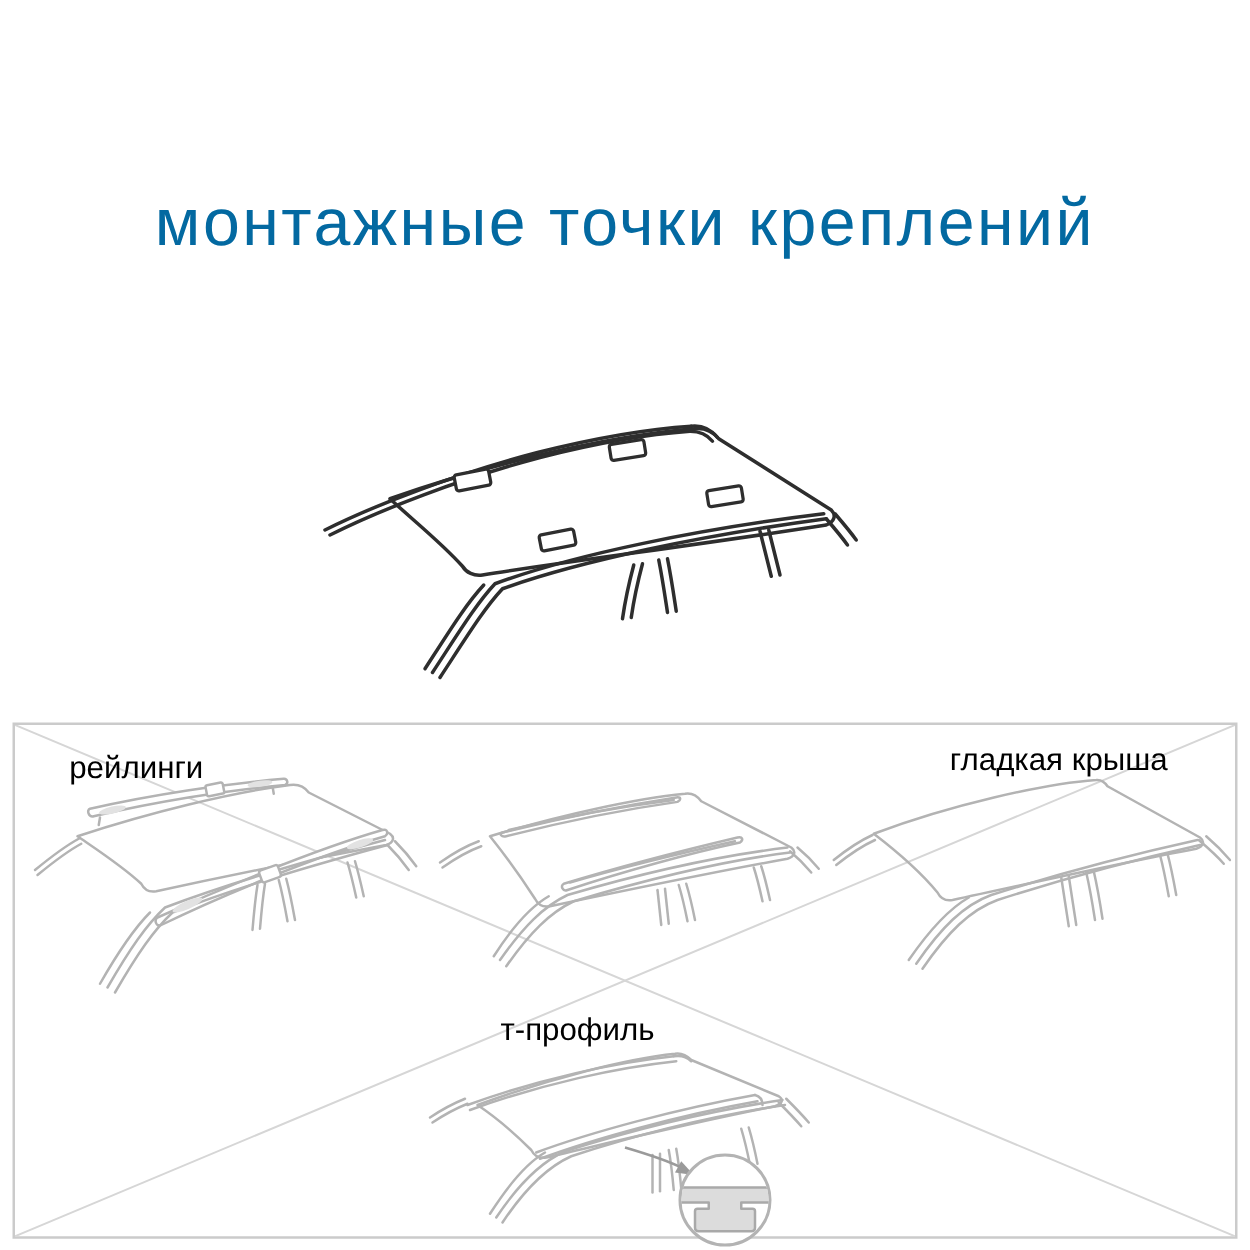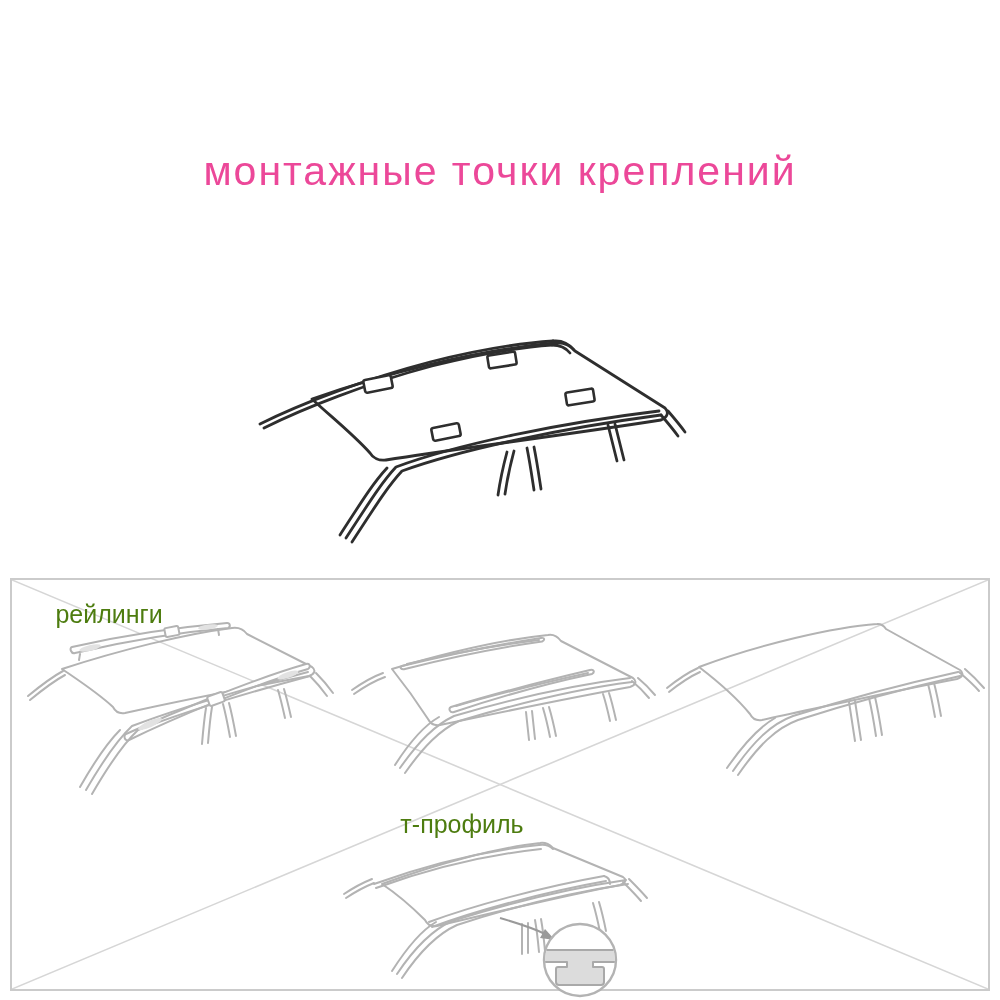--- a/index.html
+++ b/index.html
@@ -1,24 +1,24 @@
 <!DOCTYPE html>
 <html><head>
 <meta charset="utf-8">
 <style>
   html,body{margin:0;padding:0;background:#ffffff;}
   .page{position:relative;width:1000px;height:1000px;background:#ffffff;overflow:hidden;
         font-family:"Liberation Sans", sans-serif;}
   .title{position:absolute;left:0;top:148px;width:1000px;text-align:center;
-         font-size:41px;font-weight:400;letter-spacing:2px;color:#ec4899;white-space:nowrap;}
+         font-size:53px;font-weight:400;letter-spacing:2px;color:#0369a1;white-space:nowrap;}
   .main-illu{position:absolute;left:230px;top:320px;width:500px;height:240px;}
   .panel{position:absolute;left:10px;top:578px;width:980px;height:413px;
          border:2px solid #cbcbcb;box-sizing:border-box;}
   .diag{position:absolute;left:0;top:0;width:100%;height:100%;}
-  .lbl{position:absolute;font-size:25px;color:#4d7c0f;white-space:nowrap;
+  .lbl{position:absolute;font-size:25px;color:#000000;white-space:nowrap;
        transform:translateX(-50%);letter-spacing:0px;}
   .sk{position:absolute;}
   .skA{left:8px;top:38px;width:320px;height:200px;}
   .skB{left:335px;top:48px;width:315px;height:175px;}
   .skC{left:653px;top:40px;width:320px;height:185px;}
   .skD{left:330px;top:242px;width:360px;height:180px;overflow:visible;}
 </style>
 </head>
 <body>
 
@@ -167,15 +167,16 @@
         <polygon points="213,118 198,116 203,107" fill="#9a9a9a"></polygon>
         <clipPath id="circ-clip">
             <circle cx="238" cy="138" r="35"></circle>
           </clipPath>
         <circle cx="238" cy="138" r="36" fill="#ffffff" stroke="#b3b3b3" stroke-width="2.4"></circle>
         <path d="M198,128 L278,128 L278,140 L251,140 L251,145 L260,145 Q262,145 262,147 L262,160 Q262,163 259,163 L217,163 Q214,163 214,160 L214,147 Q214,145 216,145 L225,145 L225,140 L198,140 Z" clip-path="url(#circ-clip)" fill="#dcdcdc" stroke="#a9a9a9" stroke-width="2" stroke-linejoin="round"></path>
       </g>
     </svg>
 
     <div class="lbl" style="left:97px;top:20px">рейлинги</div>
+    <div class="lbl" style="left:835px;top:14px">гладкая крыша</div>
     <div class="lbl" style="left:450px;top:230px">т-профиль</div>
   </div>
 </div>
 
 </body></html>

